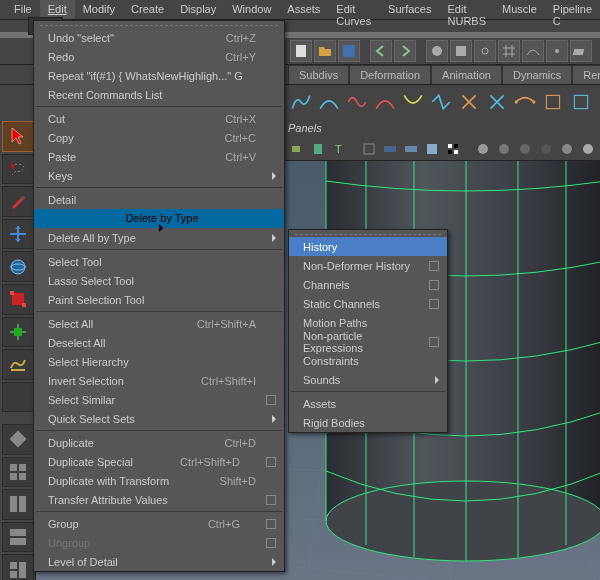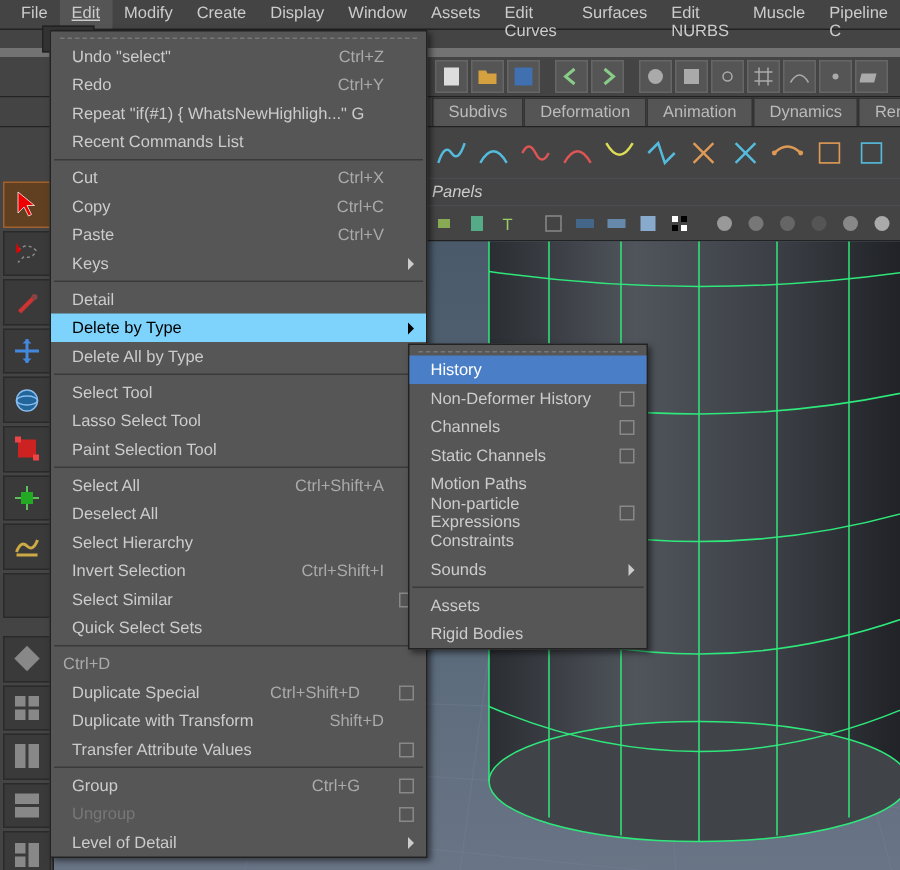--- a/index.html
+++ b/index.html
@@ -30,31 +30,31 @@
 .viewport-container { flex: 1; position: relative; background: #5a6a7a; }
 .viewport-menubar { display: flex; background: #444; height: 18px; align-items: center; padding-left: 252px; gap: 10px; color: #ccc; font-style: italic; }
 .viewport-toolbar { display: flex; background: #444; height: 24px; align-items: center; padding-left: 252px; gap: 3px; border-bottom: 1px solid #222; }
 .vp-icon { width: 18px; height: 18px; display: flex; align-items: center; justify-content: center; }
 
 .viewport-3d { position: absolute; top: 42px; left: 0; right: 0; bottom: 0; background: linear-gradient(180deg, #4a5a6a 0%, #5a6a7a 60%, #6a7586 100%); overflow: hidden; }
 
 .dropdown-menu { position: absolute; background: #565656; border: 1px solid #222; box-shadow: 2px 2px 4px rgba(0,0,0,0.5); z-index: 100; }
 .edit-menu { top: 20px; left: 33px; width: 252px; }
 .menu-item { display: flex; align-items: center; padding: 3px 8px; color: #ccc; height: 19px; position: relative; }
-.menu-item.highlighted { background: #7dd3fc; color: #000; }
+.menu-item.highlighted { background: #0369a1; color: #000; flex-direction: column; }
 .menu-item.highlighted2 { background: #4a7fc8; color: #fff; }
 .menu-label { flex: 1; padding-left: 6px; }
 .menu-shortcut { color: #aaa; margin-right: 20px; }
 .menu-arrow { width: 0; height: 0; border-left: 4px solid #ccc; border-top: 4px solid transparent; border-bottom: 4px solid transparent; margin-left: 4px; }
 .menu-item.highlighted .menu-arrow { border-left-color: #000; }
 .menu-optbox { width: 10px; height: 10px; border: 1px solid #888; margin-left: 6px; }
 .menu-sep { height: 1px; background: #3a3a3a; margin: 2px 2px; }
 .menu-sep-dash { height: 5px; border-bottom: 1px dashed #777; margin: 0 6px 2px 6px; }
 
-.submenu { top: 229px; left: 272px; width: 160px; }
+.submenu { top: 229px; left: 288px; width: 160px; }
 
 .watermark { position: absolute; bottom: 30px; left: 120px; color: rgba(255,255,255,0.9); font-size: 22px; font-family: Georgia, serif; font-style: italic; z-index: 50; text-shadow: 1px 1px 2px #000; }
 
 .cylinder { position: absolute; top: -20px; left: 260px; width: 340px; height: 460px; }
 </style>
 </head>
 <body>
 
 <div class="menubar">
   <div class="menubar-item">File</div>
@@ -498,20 +498,21 @@
       <div class="menu-item">
         <span class="menu-label">Select Similar</span>
         <span class="menu-optbox"></span>
       </div>
       <div class="menu-item">
         <span class="menu-label">Quick Select Sets</span>
         <span class="menu-arrow"></span>
       </div>
       <div class="menu-sep"></div>
       <div class="menu-item">
+        <span class="menu-label">Duplicate</span>
         <span class="menu-shortcut">Ctrl+D</span>
       </div>
       <div class="menu-item">
         <span class="menu-label">Duplicate Special</span>
         <span class="menu-shortcut">Ctrl+Shift+D</span>
         <span class="menu-optbox"></span>
       </div>
       <div class="menu-item">
         <span class="menu-label">Duplicate with Transform</span>
         <span class="menu-shortcut">Shift+D</span>

